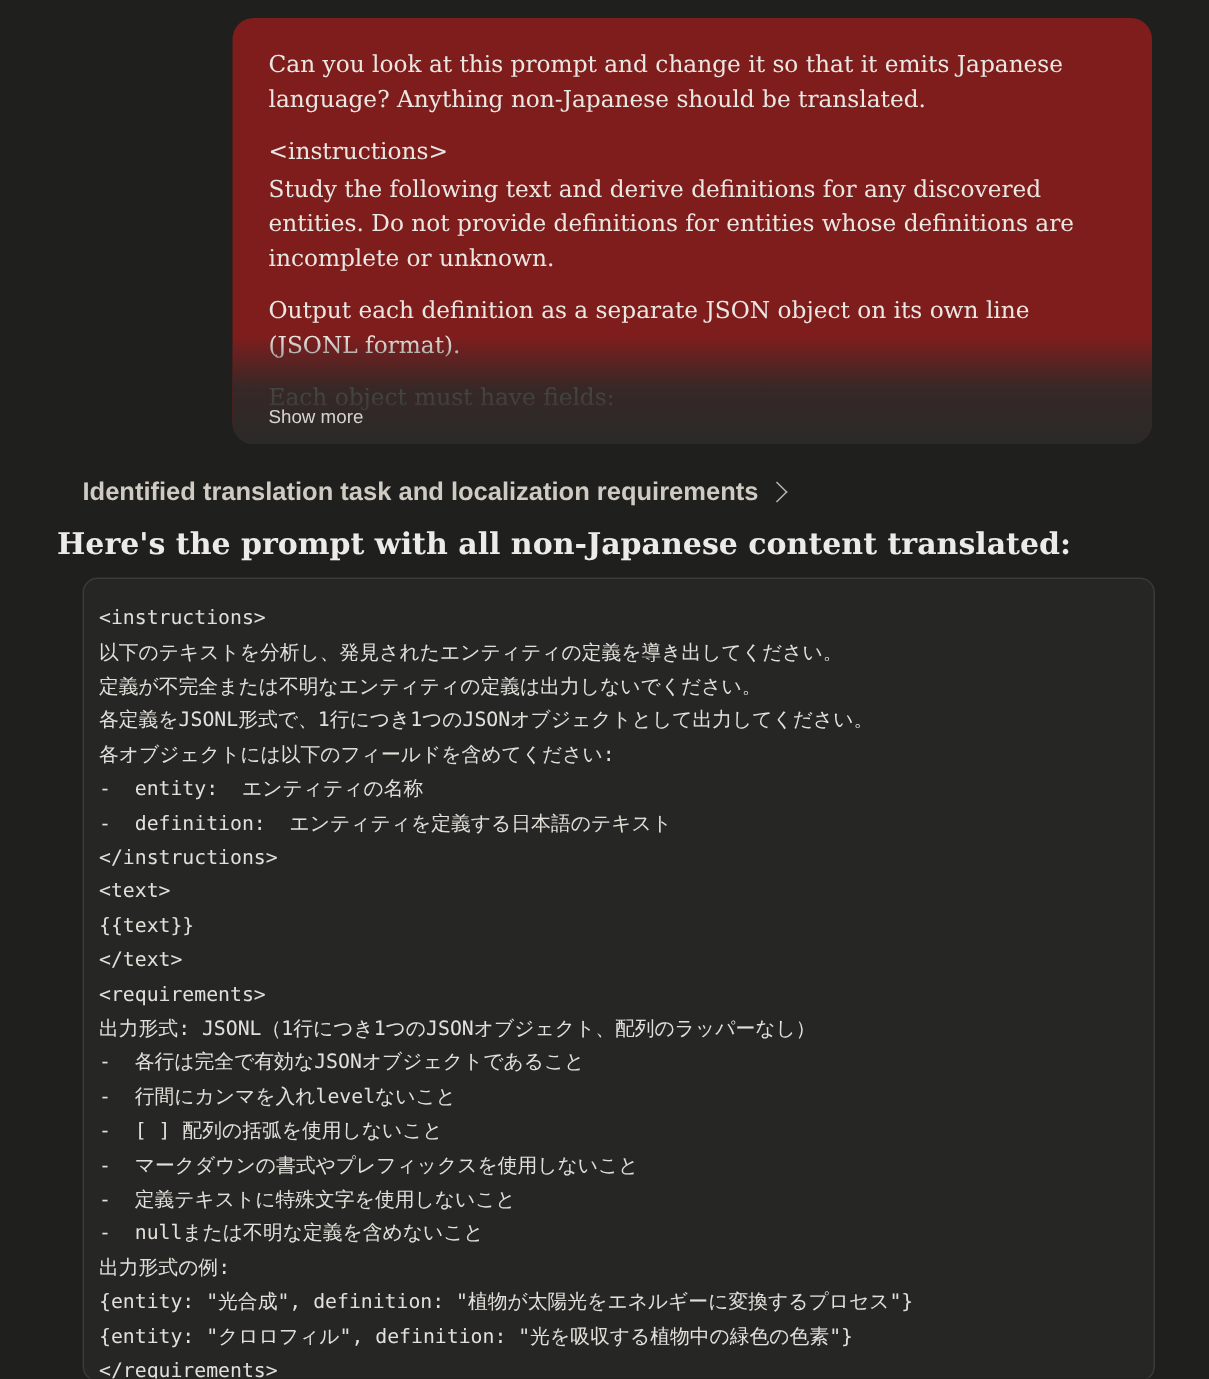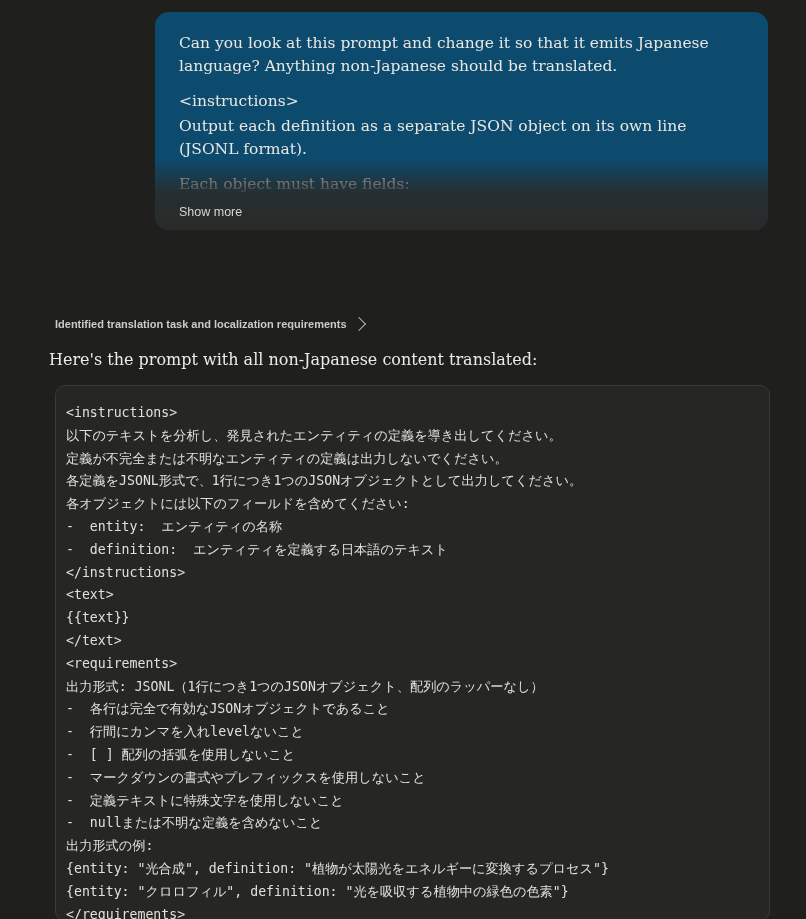--- a/index.html
+++ b/index.html
@@ -18,21 +18,21 @@
 
   
   .prompt-wrap {
     position: absolute;
     left: 155px;
     top: 12px;
     width: 613px;
   }
   .prompt-bubble {
     position: relative;
-    background: #0c4a6e;
+    background: #7f1d1d;
     border-radius: 14px;
     padding: 20px 24px 34px 24px;
     max-height: 230px;
     overflow: hidden;
   }
   .prompt-bubble p {
     margin: 0 0 12px 0;
     font-size: 15.5px;
     line-height: 1.48;
     color: #e9e7e2;
@@ -64,41 +64,41 @@
   .thought-row {
     position: absolute;
     left: 55px;
     top: 318px;
     display: flex;
     align-items: center;
     gap: 7px;
     cursor: pointer;
   }
   .thought-row .label {
-    font-size: 11px;
+    font-size: 17px;
     font-weight: bold;
     color: #cfcbc3;
     font-family: "Liberation Sans", sans-serif;
   }
   .chev {
     width: 9px;
     height: 9px;
     border-right: 1.6px solid #b9b5ac;
     border-bottom: 1.6px solid #b9b5ac;
     transform: rotate(-45deg);
     margin-bottom: 1px;
   }
 
   
   .assistant-heading {
     position: absolute;
-    left: 49px;
+    left: 38px;
     top: 350px;
-    font-size: 16px;
-    font-weight: normal;
+    font-size: 20px;
+    font-weight: bold;
     color: #ecebe7;
     font-family: "DejaVu Serif", serif;
   }
 
   
   .code-card {
     position: absolute;
     left: 55px;
     top: 385px;
     width: 713px;
@@ -121,20 +121,21 @@
     word-break: break-word;
   }
 </style>
 </head>
 <body>
 
 <div class="prompt-wrap">
   <div class="prompt-bubble">
     <p>Can you look at this prompt and change it so that it emits Japanese language?  Anything non-Japanese should be translated.</p>
     <p class="tight">&lt;instructions&gt;</p>
+    <p>Study the following text and derive definitions for any discovered entities. Do not provide definitions for entities whose definitions are incomplete or unknown.</p>
     <p>Output each definition as a separate JSON object on its own line (JSONL format).</p>
     <p>Each object must have fields:</p>
     <div class="fade-mask"></div>
     <button class="show-more">Show more</button>
   </div>
 </div>
 
 <div class="thought-row">
   <span class="label">Identified translation task and localization requirements</span>
   <span class="chev"></span>

